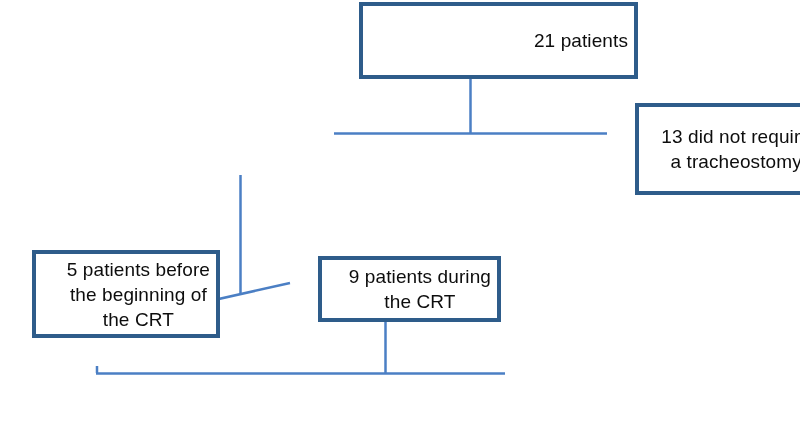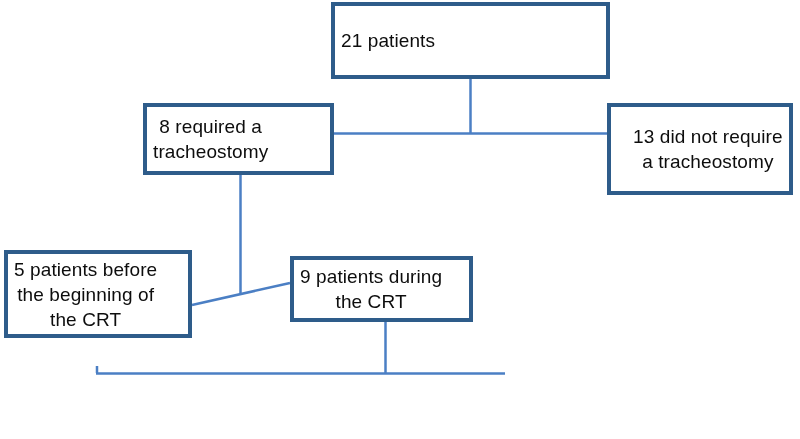--- a/index.html
+++ b/index.html
@@ -26,23 +26,24 @@
     height: 439px;
     pointer-events: none;
   }
   .node {
     position: absolute;
     box-sizing: border-box;
     background: #ffffff;
     border: 4px solid #2e5c8a;
     display: flex;
     align-items: center;
-    justify-content: flex-start;
+    justify-content: flex-end;
     text-align: center;
     z-index: 2;
+    margin-left: 28px;
   }
   .node-label {
     display: block;
     color: #0d0d0d;
     font-size: 19px;
     line-height: 25px;
     letter-spacing: 0.1px;
     padding: 0 6px;
     white-space: pre-line;
   }
@@ -75,24 +76,20 @@
       <line x1="97" y1="366" x2="97" y2="373"></line>
 
       <line x1="96" y1="373.5" x2="505" y2="373.5"></line>
     </g>
   </svg>
 
   <div class="node" id="node-total">
     <span class="node-label">21 patients</span>
   </div>
 
-  <div class="node" id="node-trach-yes">
-    <span class="node-label">8 required a
-tracheostomy</span>
-  </div>
 
   <div class="node" id="node-trach-no">
     <span class="node-label">13 did not require
 a tracheostomy</span>
   </div>
 
   <div class="node" id="node-before-crt">
     <span class="node-label">5 patients before
 the beginning of
 the CRT</span>

